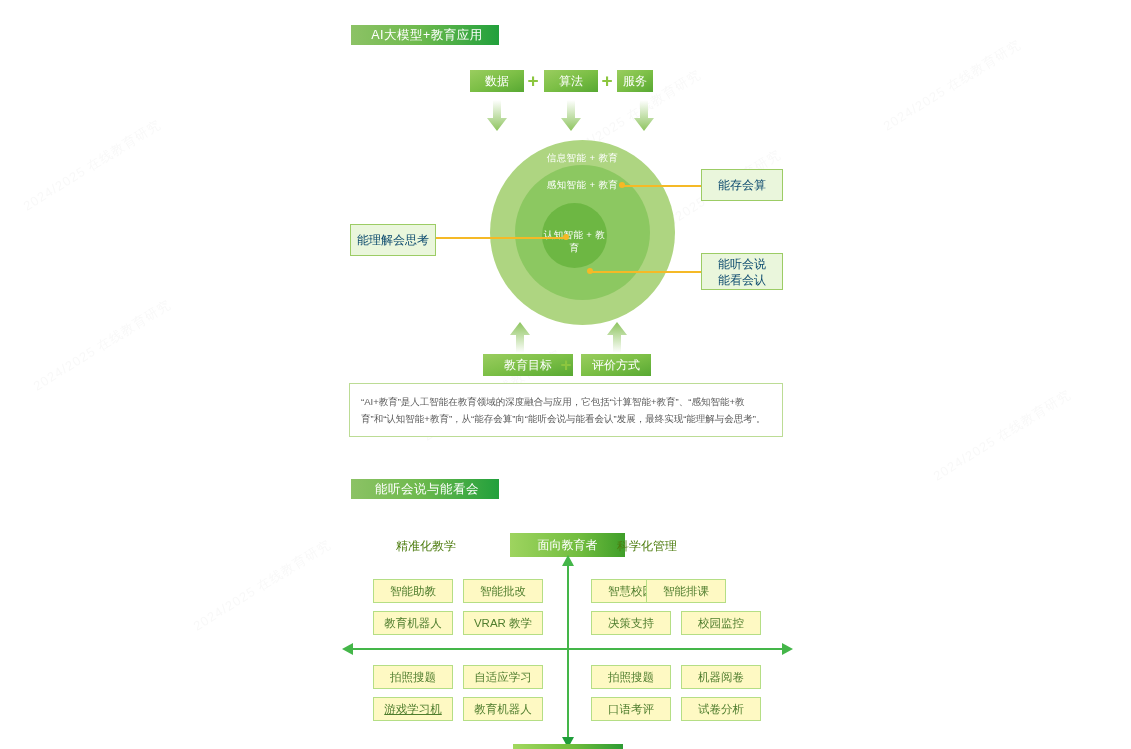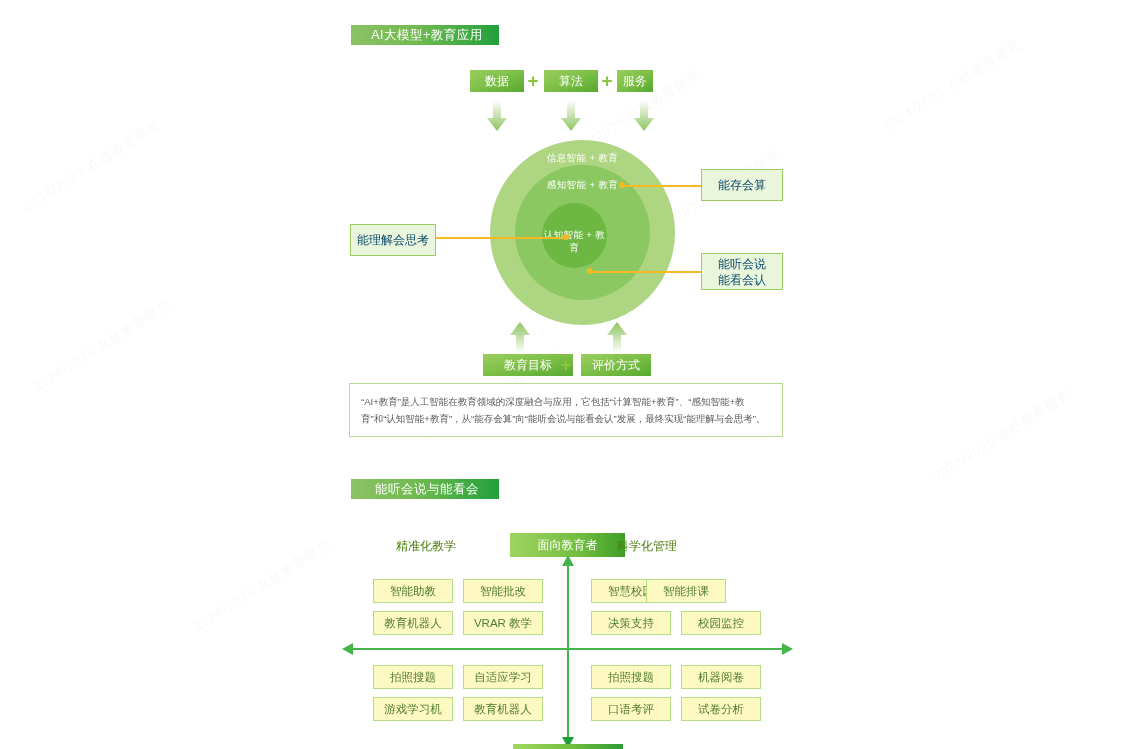--- a/index.html
+++ b/index.html
@@ -304,21 +304,21 @@
   <div class="tag-box" style="left:373px; top:611px;">教育机器人</div>
   <div class="tag-box" style="left:463px; top:611px;">VRAR 教学</div>
 
   <div class="tag-box" style="left:591px; top:579px;">智慧校园</div>
   <div class="tag-box" style="left:646px; top:579px;">智能排课</div>
   <div class="tag-box" style="left:591px; top:611px;">决策支持</div>
   <div class="tag-box" style="left:681px; top:611px;">校园监控</div>
 
   <div class="tag-box" style="left:373px; top:665px;">拍照搜题</div>
   <div class="tag-box" style="left:463px; top:665px;">自适应学习</div>
-  <div class="tag-box" style="left:373px; top:697px;">游戏学习机</div>
+  <div class="tag-box" style="left:373px; top:697px;text-decoration:underline;">游戏学习机</div>
   <div class="tag-box" style="left:463px; top:697px;">教育机器人</div>
 
   <div class="tag-box" style="left:591px; top:665px;">拍照搜题</div>
   <div class="tag-box" style="left:681px; top:665px;">机器阅卷</div>
   <div class="tag-box" style="left:591px; top:697px;">口语考评</div>
   <div class="tag-box" style="left:681px; top:697px;">试卷分析</div>
 
   <div class="bottom-bar" style="left:513px; top:744px; width:110px;"></div>
 
 </div>

